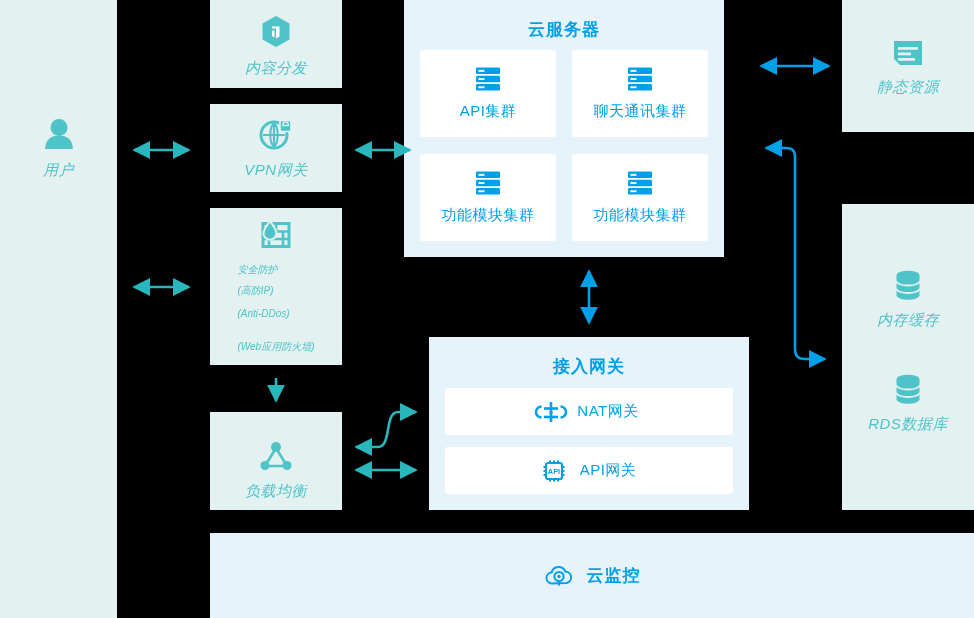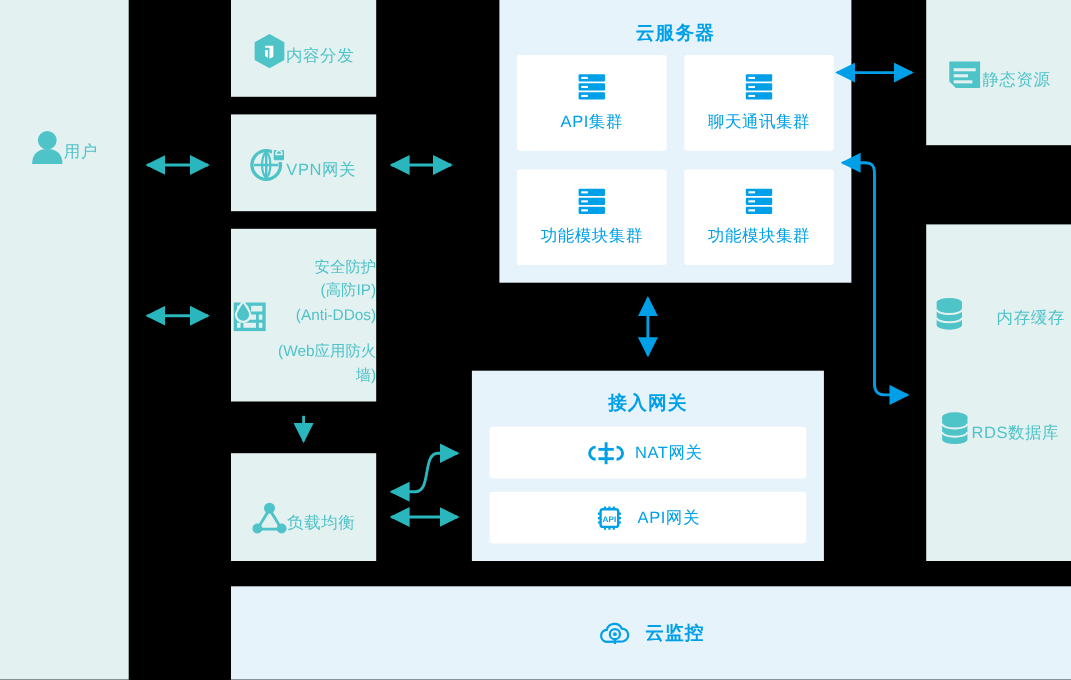--- a/index.html
+++ b/index.html
@@ -24,26 +24,27 @@
     background: #ffffff;
     border-radius: 3px;
     position: absolute;
     display: flex;
     flex-direction: column;
     align-items: center;
     justify-content: center;
   }
 
   .node {
-    display: flex; 
+    display: flex; flex-direction: column;
     align-items: center; justify-content: center;
-    text-align: right;
+    text-align: left;
+    font-style: italic;
   }
   .node-label { font-size: 15px; line-height: 21px; margin-top: 9px; letter-spacing: .5px; }
-  .node-label-sm { font-size: 14px; line-height: 21px; margin-top: 8px; }
+  .node-label-sm { font-size: 10px; line-height: 21px; margin-top: 8px; }
 
   .panel-title {
     position: absolute; left: 0; right: 0;
     text-align: center;
     font-size: 17px; font-weight: bold;
     letter-spacing: 1px;
   }
 
   .row-card {
     background: #fff; border-radius: 3px; position: absolute;
@@ -129,21 +130,21 @@
           <path d="M16 7 L5 25 L27 25 Z" fill="none" stroke="#4ec3c8" stroke-width="2.6"></path>
           <circle cx="16" cy="6" r="5" fill="#4ec3c8"></circle>
           <circle cx="5" cy="24.5" r="4.5" fill="#4ec3c8"></circle>
           <circle cx="27" cy="24.5" r="4.5" fill="#4ec3c8"></circle>
         </svg>
       </span>
       <span class="node-label">负载均衡</span>
     </div>
   </div>
 
-  <div class="box panel-blue" style="left:454px; top:0px; width:320px; height:257px;">
+  <div class="box panel-blue" style="left:404px; top:0px; width:320px; height:257px;">
     <div class="panel-title txt-blue" style="top:18px;">云服务器</div>
 
     <div class="card-white" style="left:16px; top:50px; width:136px; height:87px;">
       <span>
         <svg width="26" height="24" viewBox="0 0 26 24">
           <rect x="1" y="0.5" width="24" height="6.6" rx="1" fill="#00a0e9"></rect>
           <rect x="1" y="8.7" width="24" height="6.6" rx="1" fill="#00a0e9"></rect>
           <rect x="1" y="16.9" width="24" height="6.6" rx="1" fill="#00a0e9"></rect>
           <rect x="3.4" y="2.9" width="6" height="1.9" fill="#ffffff"></rect>
           <rect x="3.4" y="11.1" width="6" height="1.9" fill="#ffffff"></rect>
@@ -233,21 +234,21 @@
           <rect x="6" y="8" width="20" height="2.8" fill="#e4f1f1"></rect>
           <rect x="6" y="13.5" width="13" height="2.8" fill="#e4f1f1"></rect>
           <rect x="6" y="19" width="17" height="2.8" fill="#e4f1f1"></rect>
         </svg>
       </span>
       <span class="node-label">静态资源</span>
     </div>
   </div>
 
   <div class="box panel-teal" style="left:842px; top:204px; width:132px; height:306px;">
-    <div class="node txt-teal" style="position:absolute; left:0; top:66px; width:132px;gap:28px;">
+    <div class="node txt-teal" style="position:absolute; left:0; top:66px; width:132px;">
       <span>
         <svg width="30" height="30" viewBox="0 0 30 30">
           <ellipse cx="15" cy="5" rx="11.5" ry="4.2" fill="#4ec3c8"></ellipse>
           <path d="M3.5 5 V11 a11.5 4.2 0 0 0 23 0 V5 Z" fill="#4ec3c8"></path>
           <path d="M3.5 12.5 V18.5 a11.5 4.2 0 0 0 23 0 V12.5 Z" fill="#4ec3c8"></path>
           <path d="M3.5 20 V25.5 a11.5 4.2 0 0 0 23 0 V20 Z" fill="#4ec3c8"></path>
           <path d="M3.5 11.3 a11.5 4.2 0 0 0 23 0" fill="none" stroke="#e4f1f1" stroke-width="1.8"></path>
           <path d="M3.5 18.8 a11.5 4.2 0 0 0 23 0" fill="none" stroke="#e4f1f1" stroke-width="1.8"></path>
         </svg>
       </span>

